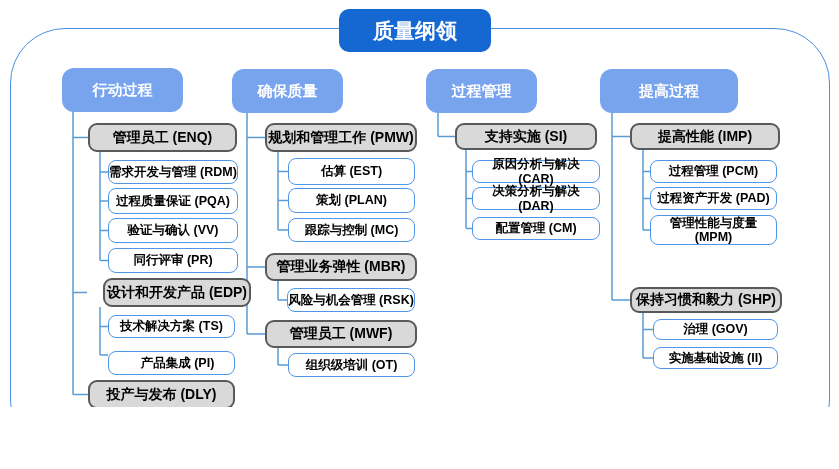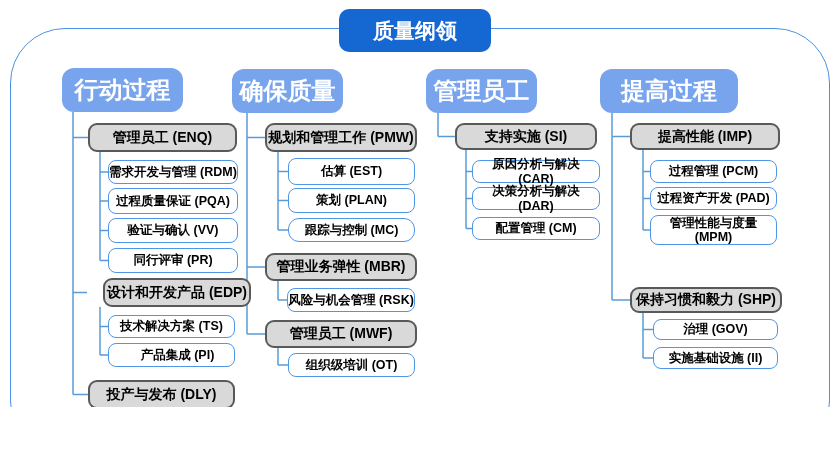--- a/index.html
+++ b/index.html
@@ -13,21 +13,21 @@
   }
   html,body{margin:0;padding:0;background:#fff;}
   body{font-family:"Liberation Sans","DejaVu Sans",sans-serif;}
   #canvas{position:relative;width:839px;height:407px;background:#fff;overflow:hidden;}
   .frame{position:absolute;left:10px;top:28px;width:818px;height:426px;
     border:1.5px solid var(--frame-border);border-radius:55px;background:transparent;}
   .title{position:absolute;left:339px;top:9px;width:152px;height:43px;
     background:var(--title-bg);border-radius:10px;color:#fff;font-size:21px;font-weight:bold;
     display:flex;align-items:center;justify-content:center;z-index:3;}
   .col-header{position:absolute;background:var(--header-bg);border-radius:12px;color:#fff;
-    font-size:24px;font-weight:bold;display:flex;align-items:center;justify-content:center;z-index:2;}
+    font-size:15px;font-weight:bold;display:flex;align-items:center;justify-content:center;z-index:2;}
   .gray-box{position:absolute;background:var(--gray-fill);border:2px solid var(--gray-border);
     border-radius:9px;color:#000;font-size:14px;font-weight:bold;
     display:flex;align-items:center;justify-content:center;z-index:2;box-sizing:border-box;white-space:nowrap;}
   .white-box{position:absolute;background:#fff;border:1.5px solid var(--blue-border);
     border-radius:8px;color:#000;font-size:12.5px;font-weight:bold;line-height:1.15;
     display:flex;align-items:center;justify-content:center;text-align:center;z-index:2;box-sizing:border-box;}
   svg.connectors{position:absolute;left:0;top:0;width:839px;height:469px;z-index:1;}
   svg.connectors path{stroke:var(--connector);stroke-width:1.5;fill:none;}
 </style>
 </head>
@@ -54,40 +54,40 @@
 
     <path d="M612,113 V300 M612,136.5 H630 M612,300 H630"></path>
     <path d="M643,150 V230 M643,171.5 H650 M643,198.5 H650 M643,230 H650
              M643,313 V358 M643,329.5 H653 M643,358 H653"></path>
   </svg>
 
   <div class="title">质量纲领</div>
 
   <div class="col-header" style="left:62px;top:68px;width:121px;height:44px;">行动过程</div>
   <div class="col-header" style="left:232px;top:69px;width:111px;height:44px;">确保质量</div>
-  <div class="col-header" style="left:426px;top:69px;width:111px;height:44px;">管理员工</div>
+  <div class="col-header" style="left:426px;top:69px;width:111px;height:44px;">过程管理</div>
   <div class="col-header" style="left:600px;top:69px;width:138px;height:44px;">提高过程</div>
 
   <div class="gray-box" style="left:88px;top:123px;width:149px;height:29px;">管理员工 (ENQ)</div>
   <div class="white-box" style="left:108px;top:160px;width:130px;height:24px;">需求开发与管理 (RDM)</div>
   <div class="white-box" style="left:108px;top:188px;width:130px;height:26px;">过程质量保证 (PQA)</div>
   <div class="white-box" style="left:108px;top:218px;width:130px;height:25px;">验证与确认 (VV)</div>
   <div class="white-box" style="left:108px;top:248px;width:130px;height:25px;">同行评审 (PR)</div>
 
   <div class="gray-box" style="left:87px;top:278px;width:148px;height:29px;margin-left:16px;">设计和开发产品 (EDP)</div>
   <div class="white-box" style="left:108px;top:315px;width:127px;height:23px;">技术解决方案 (TS)</div>
-  <div class="white-box" style="left:108px;top:343px;width:127px;height:24px;padding-left:12px;">产品集成 (PI)</div>
+  <div class="white-box" style="left:108px;top:351px;width:127px;height:24px;padding-left:12px;">产品集成 (PI)</div>
 
   <div class="gray-box" style="left:88px;top:380px;width:147px;height:29px;">投产与发布 (DLY)</div>
   <div class="white-box" style="left:110px;top:418px;width:123px;height:22px;">投产与发布 (DLY)</div>
 
   <div class="gray-box" style="left:265px;top:123px;width:152px;height:29px;">规划和管理工作 (PMW)</div>
   <div class="white-box" style="left:288px;top:158px;width:127px;height:27px;">估算 (EST)</div>
   <div class="white-box" style="left:288px;top:188px;width:127px;height:25px;">策划 (PLAN)</div>
-  <div class="white-box" style="left:288px;top:218px;width:127px;height:24px;border-radius:11px;">跟踪与控制 (MC)</div>
+  <div class="white-box" style="left:288px;top:218px;width:127px;height:24px;">跟踪与控制 (MC)</div>
 
   <div class="gray-box" style="left:265px;top:253px;width:152px;height:28px;">管理业务弹性 (MBR)</div>
   <div class="white-box" style="left:287px;top:288px;width:128px;height:24px;">风险与机会管理 (RSK)</div>
 
   <div class="gray-box" style="left:265px;top:320px;width:152px;height:28px;">管理员工 (MWF)</div>
   <div class="white-box" style="left:288px;top:353px;width:127px;height:24px;">组织级培训 (OT)</div>
 
   <div class="gray-box" style="left:455px;top:123px;width:142px;height:27px;">支持实施 (SI)</div>
   <div class="white-box" style="left:472px;top:160px;width:128px;height:23px;">原因分析与解决 (CAR)</div>
   <div class="white-box" style="left:472px;top:187px;width:128px;height:23px;">决策分析与解决 (DAR)</div>

